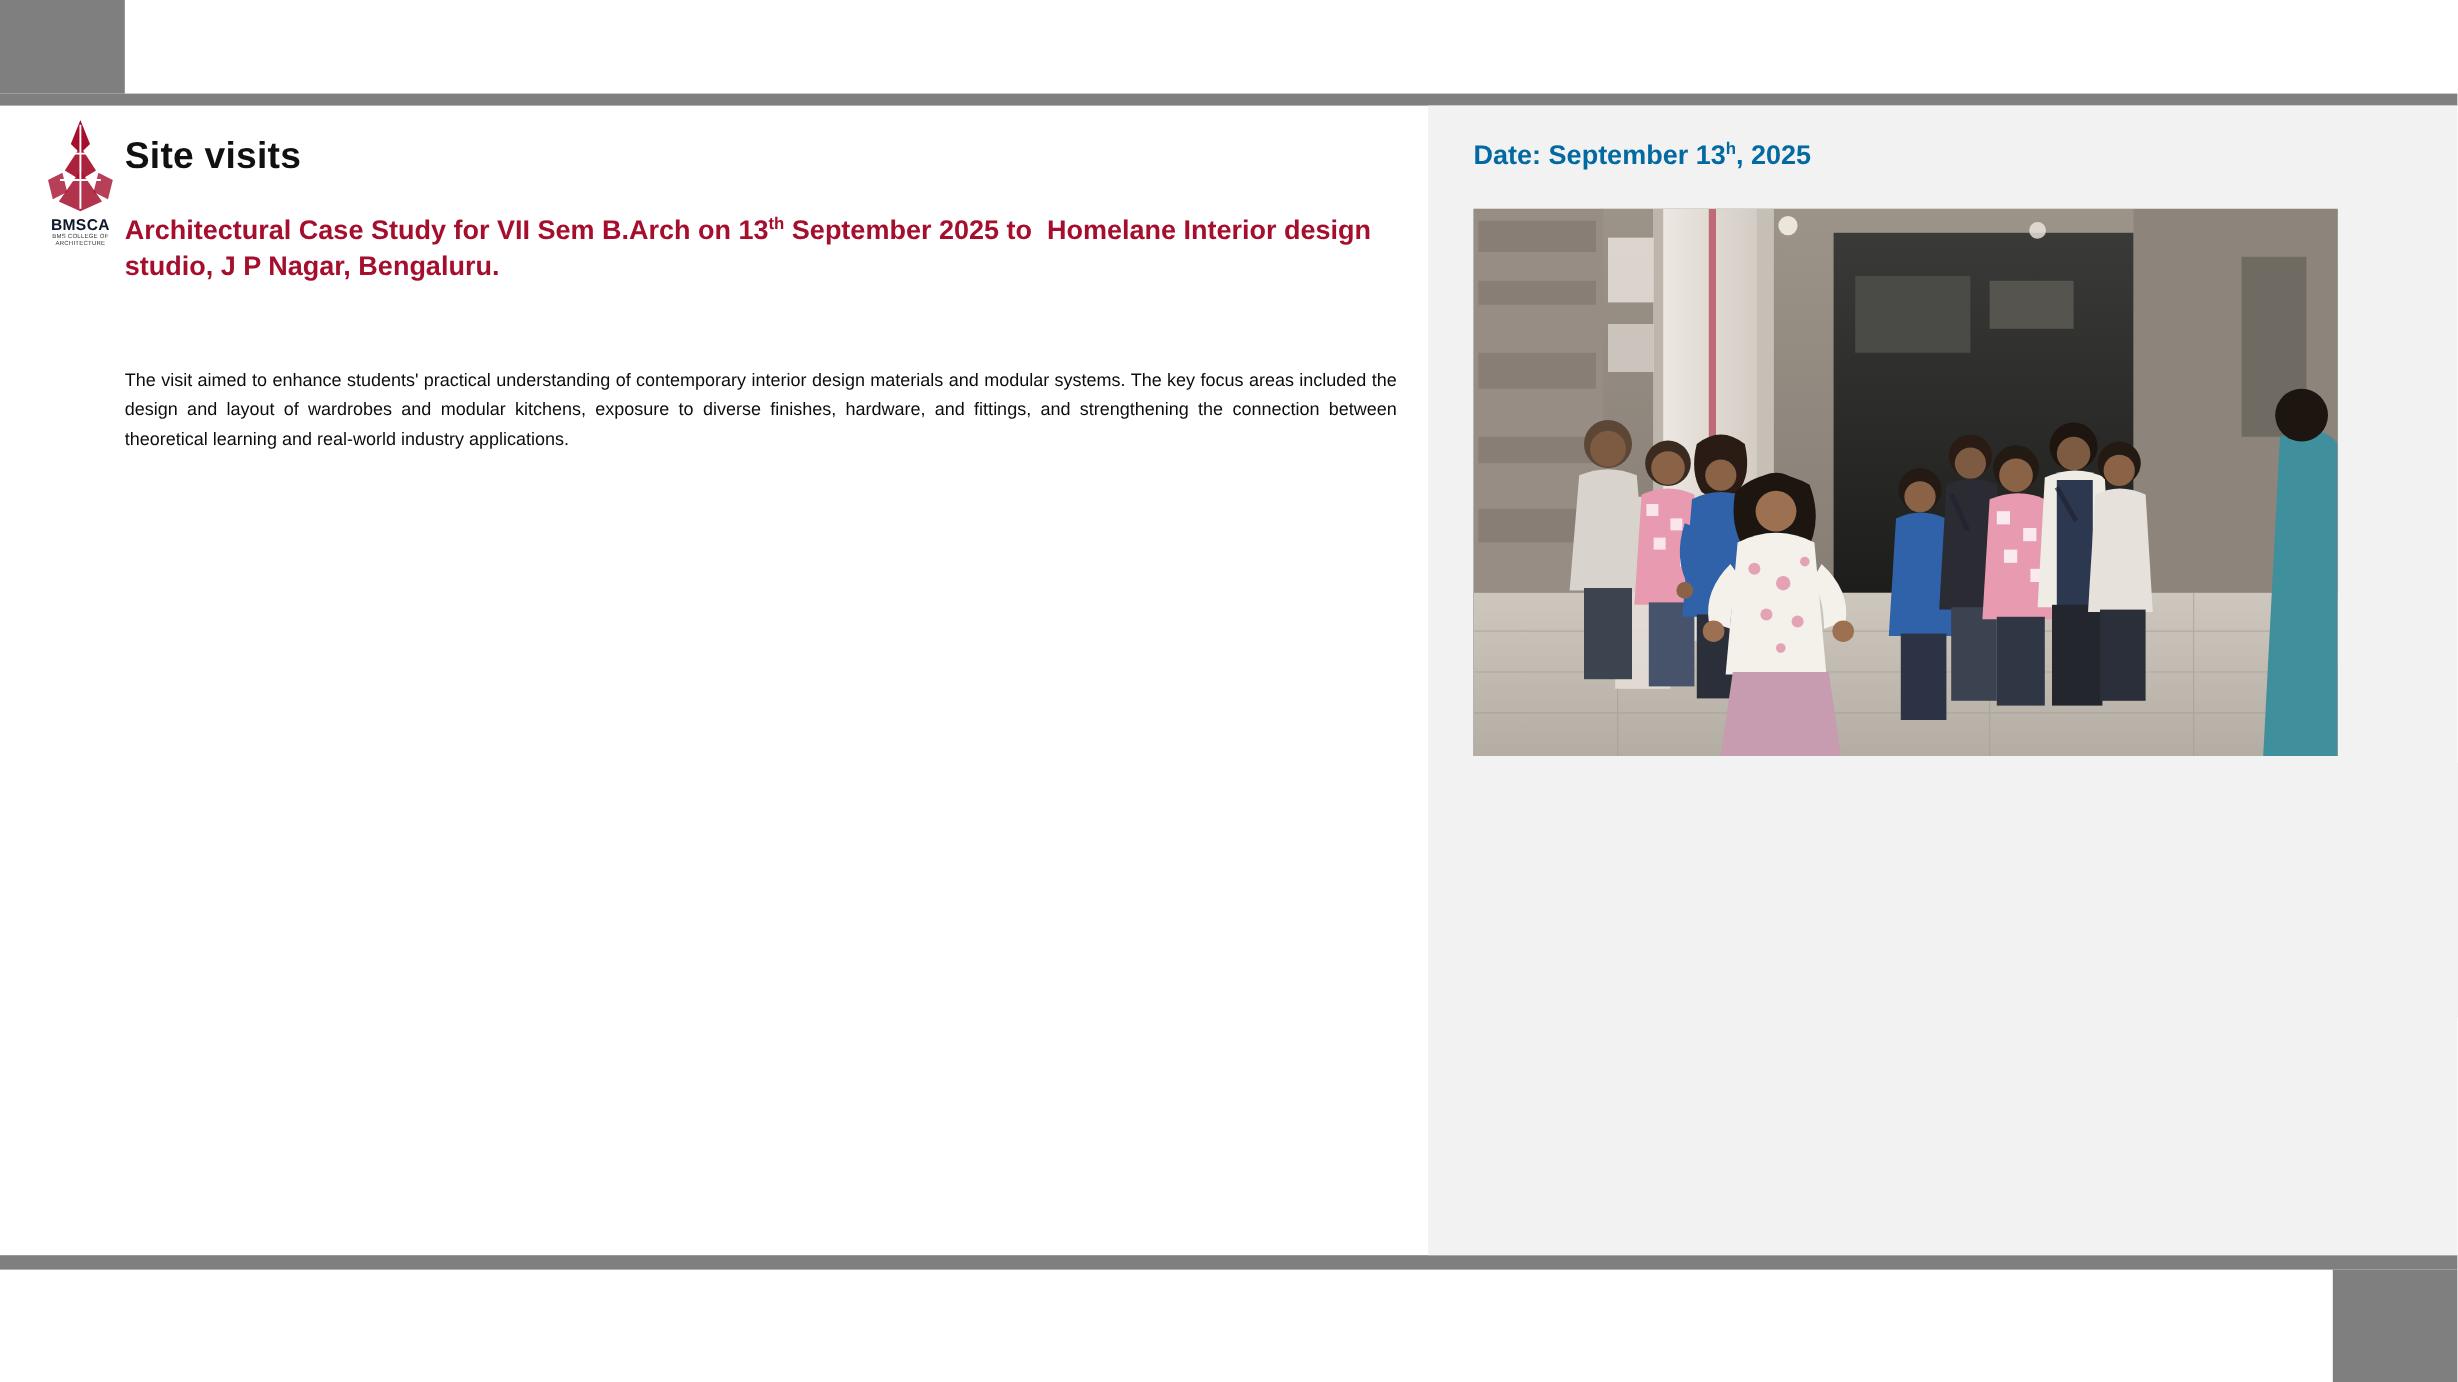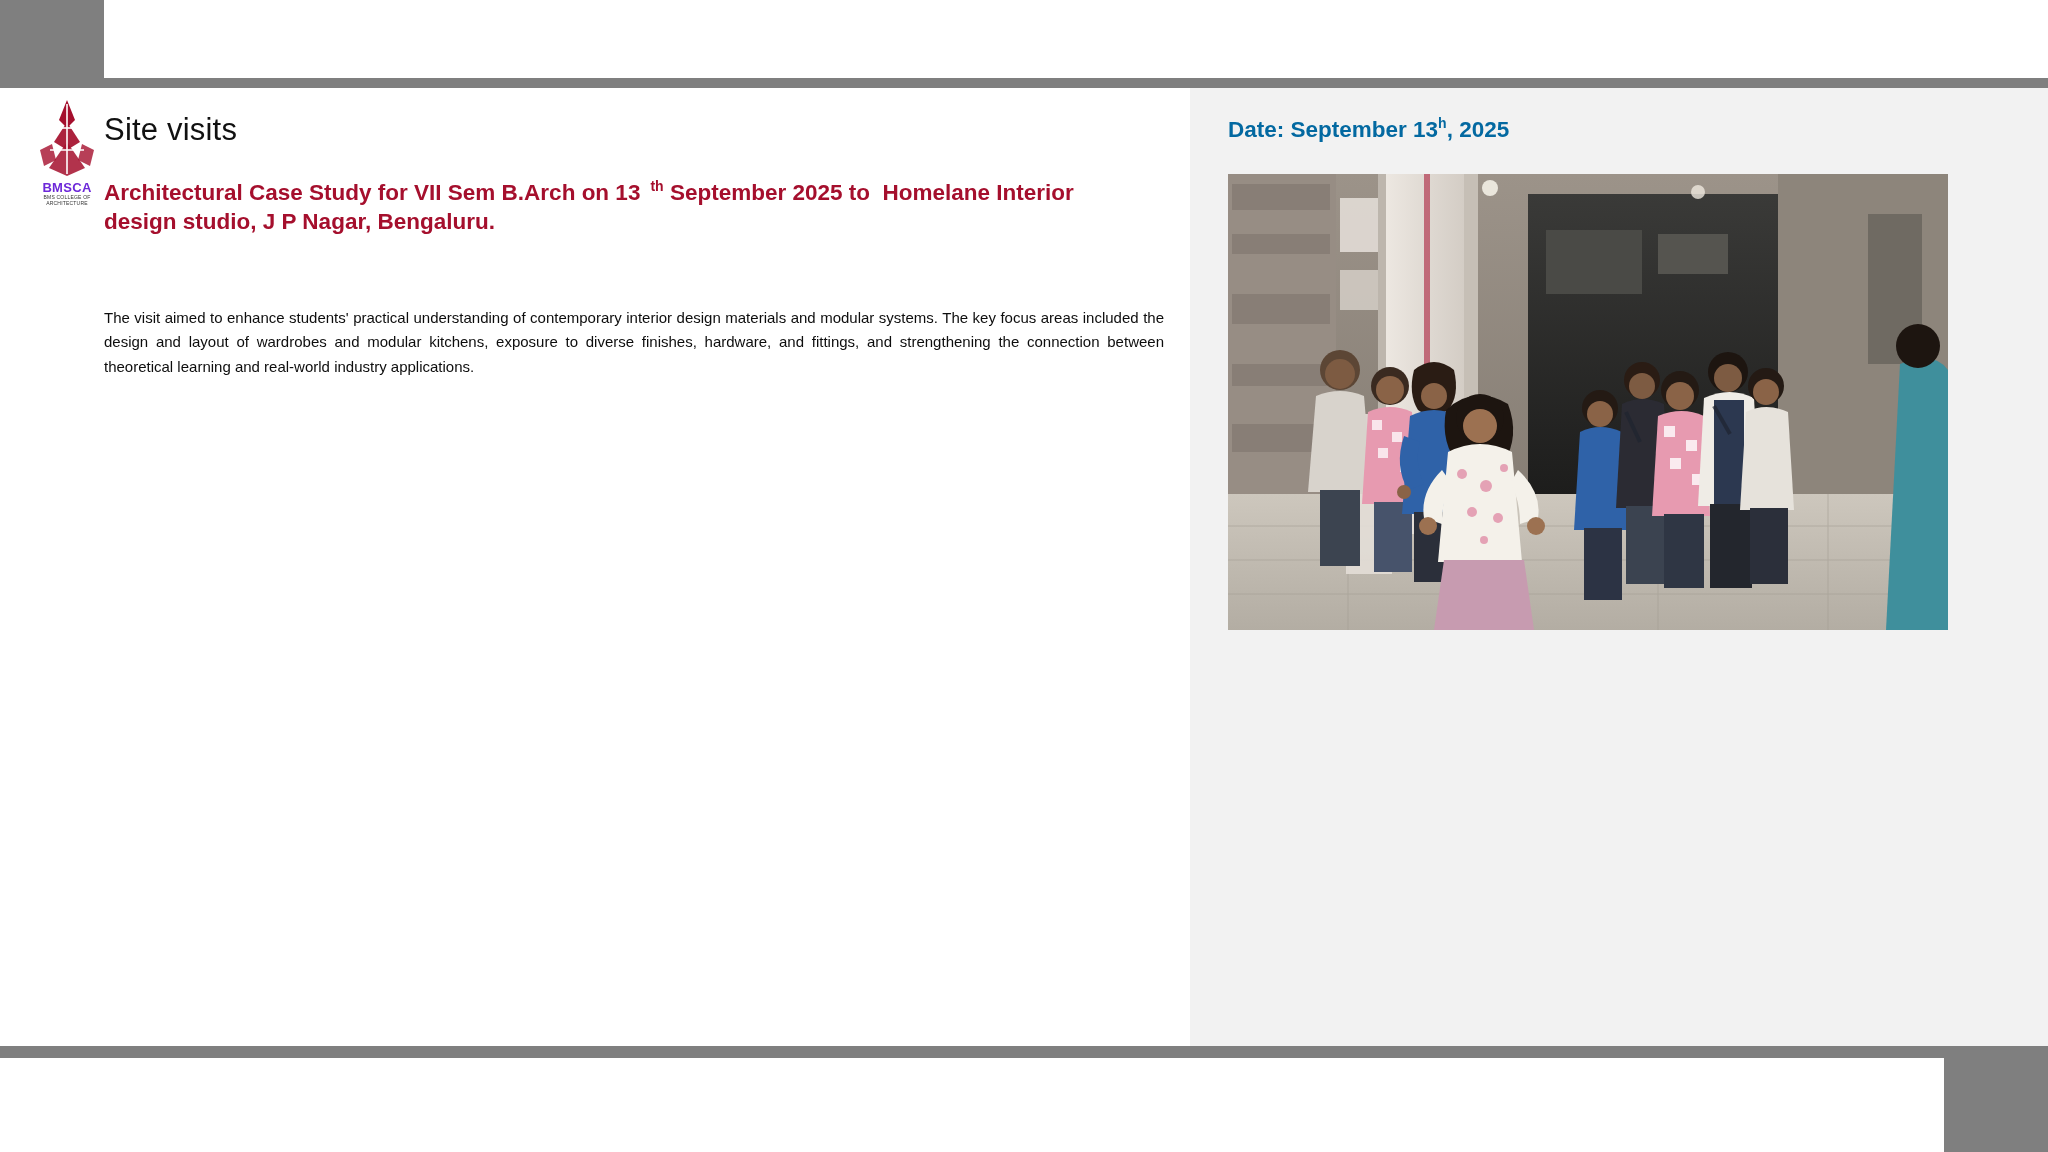--- a/index.html
+++ b/index.html
@@ -59,52 +59,52 @@
     width: 78px; height: 110px;
   }
   .logo svg { display: block; }
   .logo-word {
     position: absolute;
     left: 0; top: 82px;
     width: 78px;
     text-align: center;
     font-size: 13px;
     font-weight: bold;
-    color: #6d28d9;
+    color: #0f172a;
     letter-spacing: .3px;
   }
   .logo-sub {
     position: absolute;
     left: 0; top: 96px;
     width: 78px;
     text-align: center;
     font-size: 5px;
     color: #333;
     letter-spacing: .2px;
   }
 
   
   .title {
     position: absolute;
     left: 104px; top: 112px;
     font-size: 31px;
-    font-weight: normal;
+    font-weight: bold;
     color: #111111;
     letter-spacing: .2px;
   }
   .subtitle {
     position: absolute;
     left: 104px; top: 177px;
     width: 1040px;
     font-size: 22.5px;
     font-weight: bold;
     line-height: 1.3;
     color: #a50f2d;
   }
-  .subtitle sup { font-size: 14px; vertical-align: super; margin-left: 10px; }
+  .subtitle sup { font-size: 14px; vertical-align: super; }
 
   .body-text {
     position: absolute;
     left: 104px; top: 306px;
     width: 1060px;
     font-size: 15px;
     line-height: 1.62;
     color: #0d0d0d;
     text-align: justify;
   }

